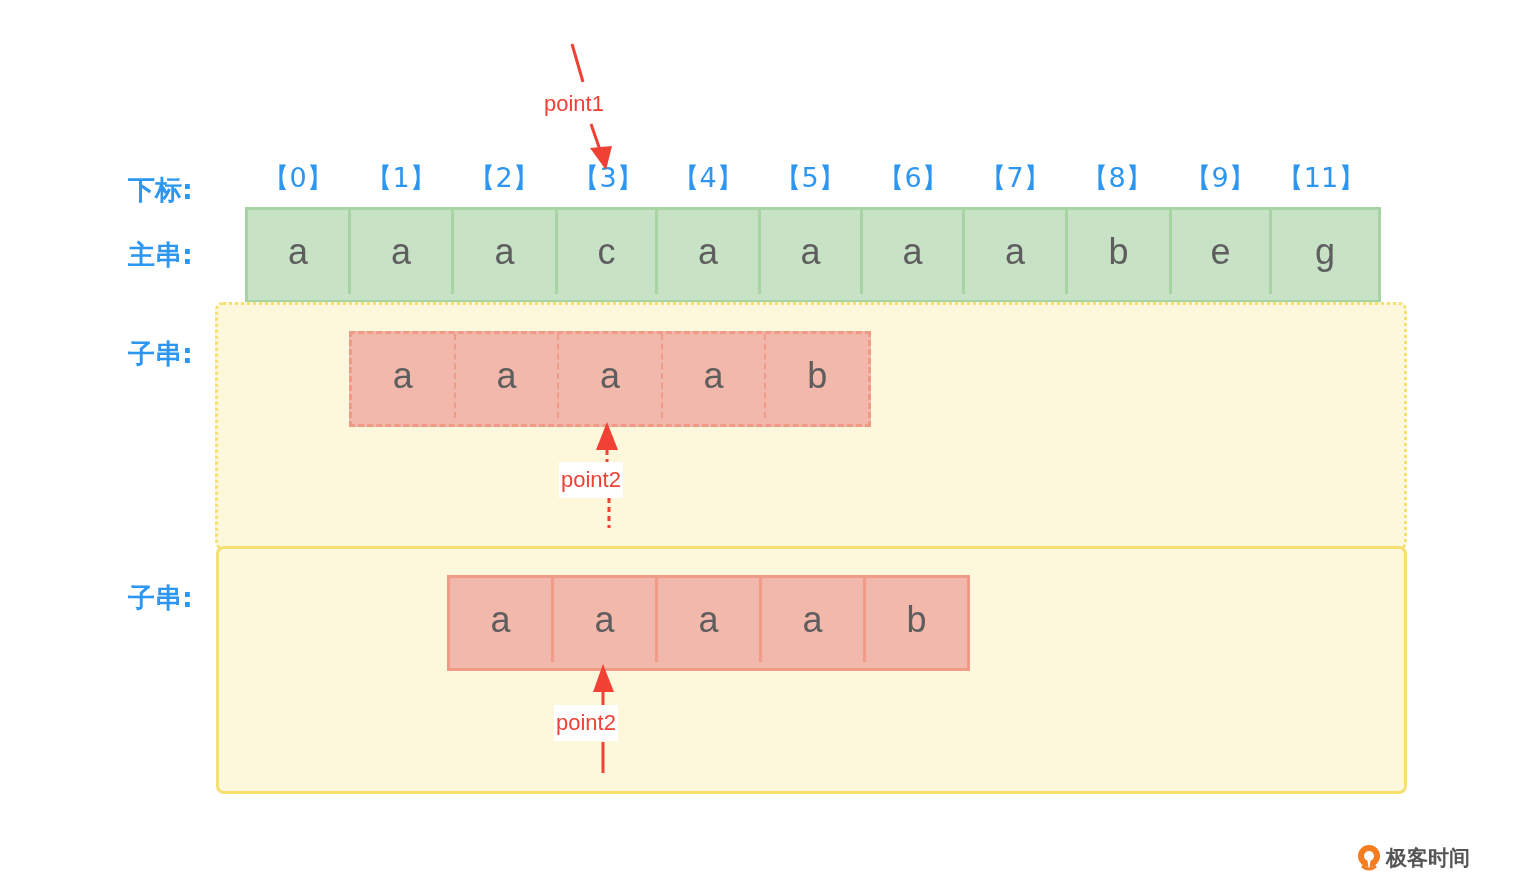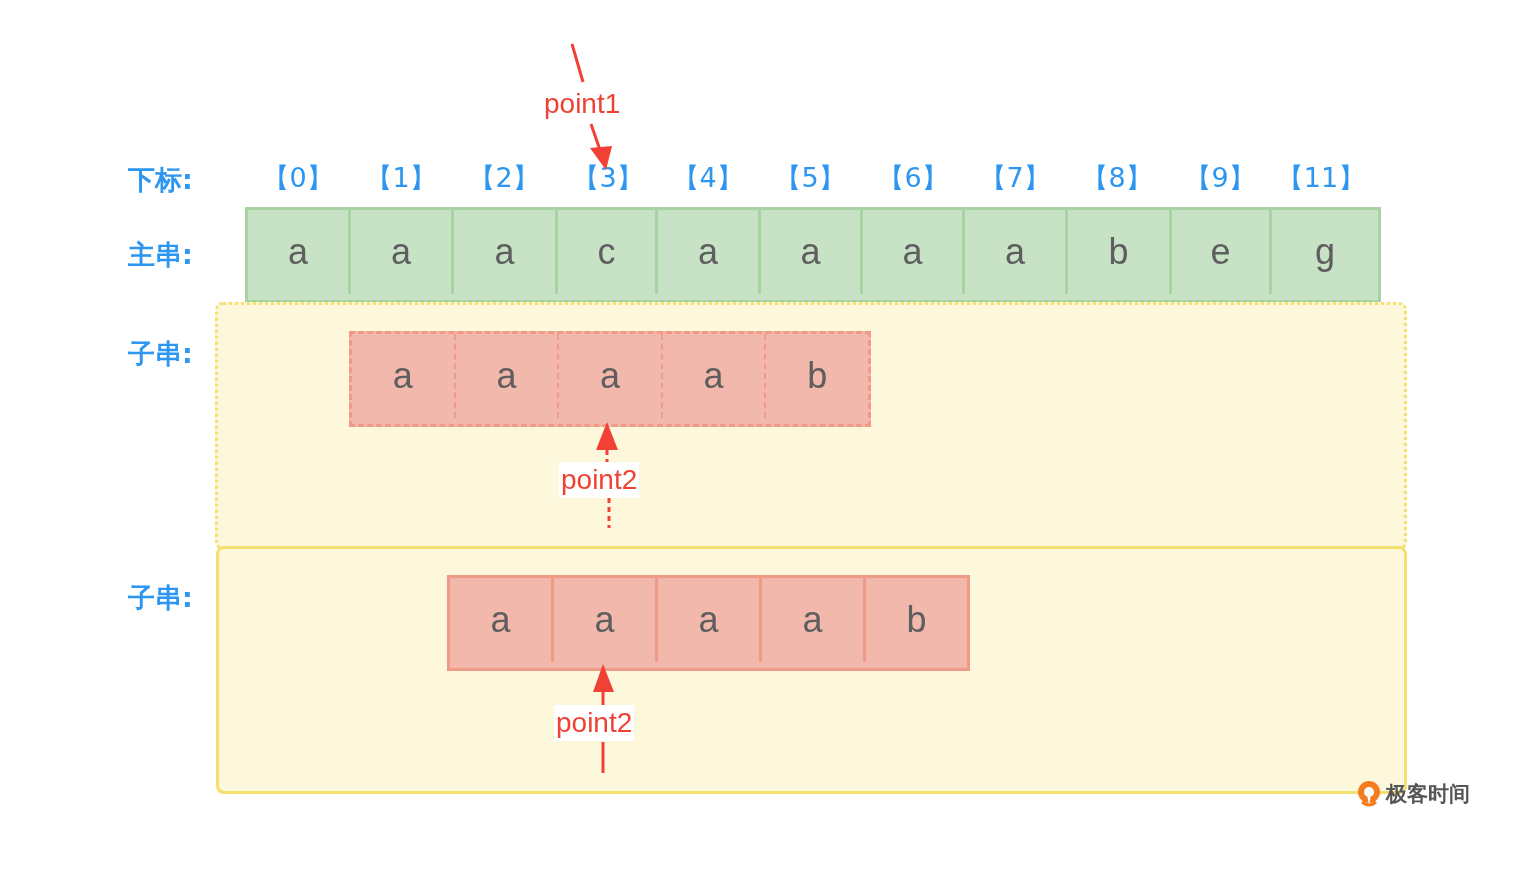--- a/index.html
+++ b/index.html
@@ -15,28 +15,28 @@
   .main-row .cell { border-right: 3px solid #a8d4a4; height: 84px; }
   .main-row .cell:last-child { border-right: none; }
   .sub1-row { border: 3px dashed #f09a88; background: #f2b8ab; }
   .sub1-row .cell { border-right: 2px dashed #f09a88; height: 84px; }
   .sub1-row .cell:last-child { border-right: none; }
   .sub2-row { border: 3px solid #f09a88; background: #f2b8ab; }
   .sub2-row .cell { border-right: 3px solid #f09a88; height: 84px; }
   .sub2-row .cell:last-child { border-right: none; }
   .panel1 { border: 3px dotted #f5df6e; background: #fdf7dc; border-radius: 8px; box-sizing: border-box; }
   .panel2 { border: 3px solid #f5df6e; background: #fdf7dc; border-radius: 8px; box-sizing: border-box; }
-  .ptr-label { color: #f04134; font-size: 28px; background: #ffffff; padding: 0 2px; line-height: 36px; }
+  .ptr-label { color: #f04134; font-size: 22px; background: #ffffff; padding: 0 2px; line-height: 36px; }
   .ptr-label.plain { background: transparent; }
   .logo-text { color: #555; font-size: 21px; font-weight: bold; font-family: "DejaVu Sans", sans-serif; }
 </style>
 </head>
 <body>
 
-<div class="abs label" style="left:128px;top:162px;">下标:</div>
+<div class="abs label" style="left:128px;top:172px;">下标:</div>
 <div class="abs label" style="left:128px;top:237px;">主串:</div>
 
 <div id="idx-wrap">
     <div class="abs idx" style="left: 253px; top: 160px;">【0】</div>
     <div class="abs idx" style="left: 356px; top: 160px;">【1】</div>
     <div class="abs idx" style="left: 459px; top: 160px;">【2】</div>
     <div class="abs idx" style="left: 563px; top: 160px;">【3】</div>
     <div class="abs idx" style="left: 663px; top: 160px;">【4】</div>
     <div class="abs idx" style="left: 765px; top: 160px;">【5】</div>
     <div class="abs idx" style="left: 868px; top: 160px;">【6】</div>
@@ -92,21 +92,21 @@
 
   <polygon points="603,664 593,692 614,692" fill="#f04134"></polygon>
   <line x1="603" y1="692" x2="603" y2="705" stroke="#f04134" stroke-width="3"></line>
   <line x1="603" y1="742" x2="603" y2="773" stroke="#f04134" stroke-width="3"></line>
 </svg>
 
 <div class="abs ptr-label plain" style="left:542px;top:86px;">point1</div>
 <div class="abs ptr-label" style="left:559px;top:462px;">point2</div>
 <div class="abs ptr-label" style="left:554px;top:705px;">point2</div>
 
-<div class="abs" style="left:1356px;top:780px;display:flex;align-items:center;gap:4px;">
+<div class="abs" style="left:1356px;top:844px;display:flex;align-items:center;gap:4px;">
   <svg width="26" height="28" viewBox="0 0 26 28">
     <circle cx="13" cy="12" r="11" fill="#f57c1f"></circle>
     <circle cx="13" cy="12" r="5" fill="#ffffff"></circle>
     <path d="M11 14 L13 26 L15 14 Z" fill="#ffffff"></path>
     <path d="M6 22 Q13 28 20 22" stroke="#f57c1f" stroke-width="3" fill="none"></path>
   </svg>
   <span class="logo-text">极客时间</span>
 </div>
 
 </body></html>

